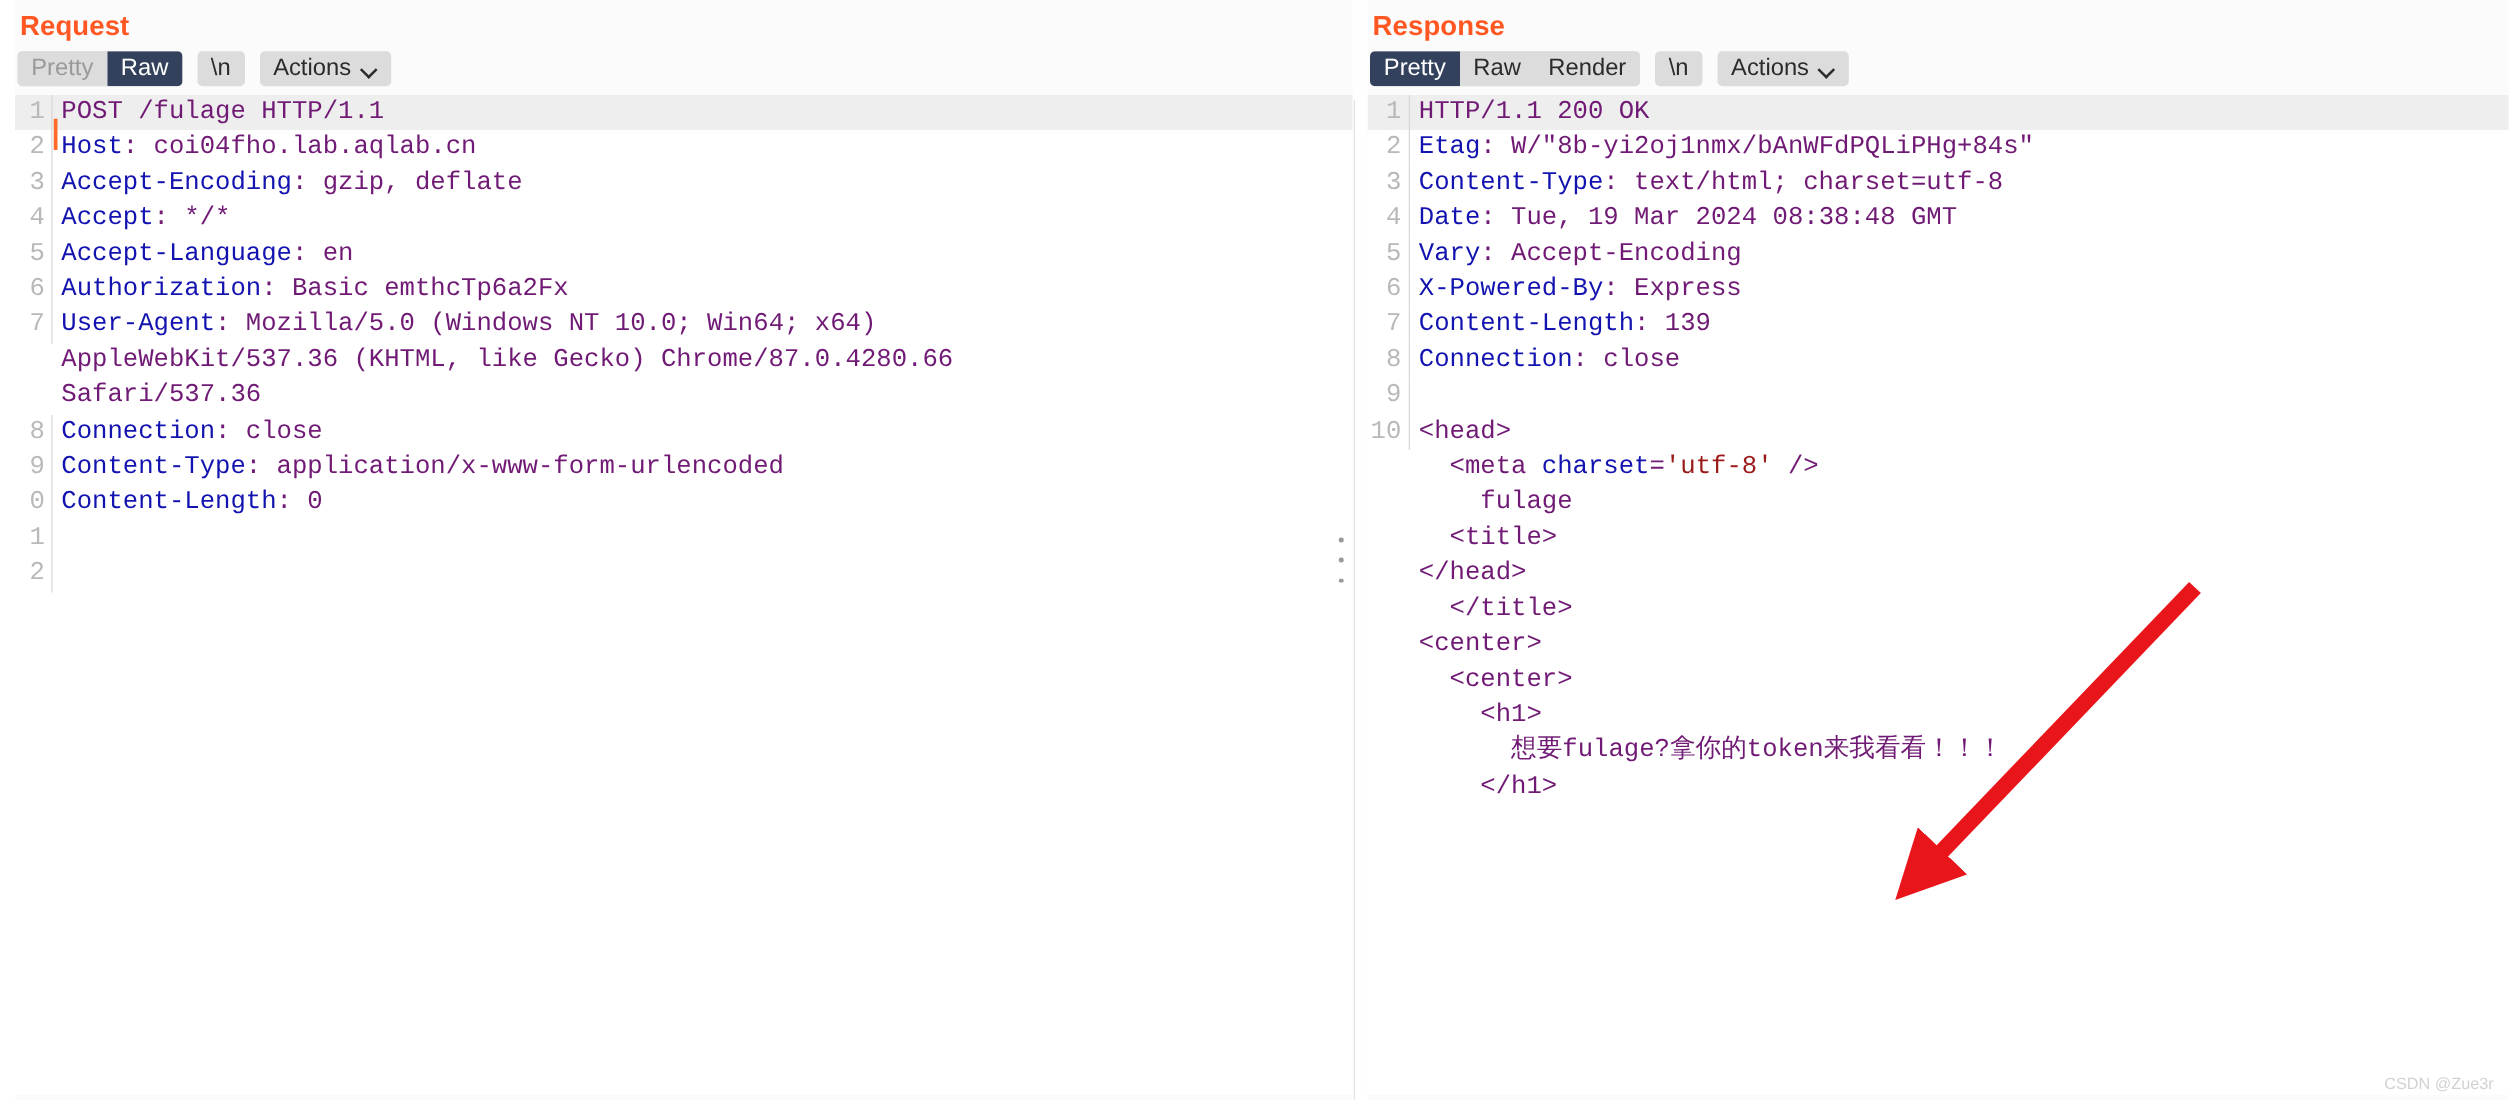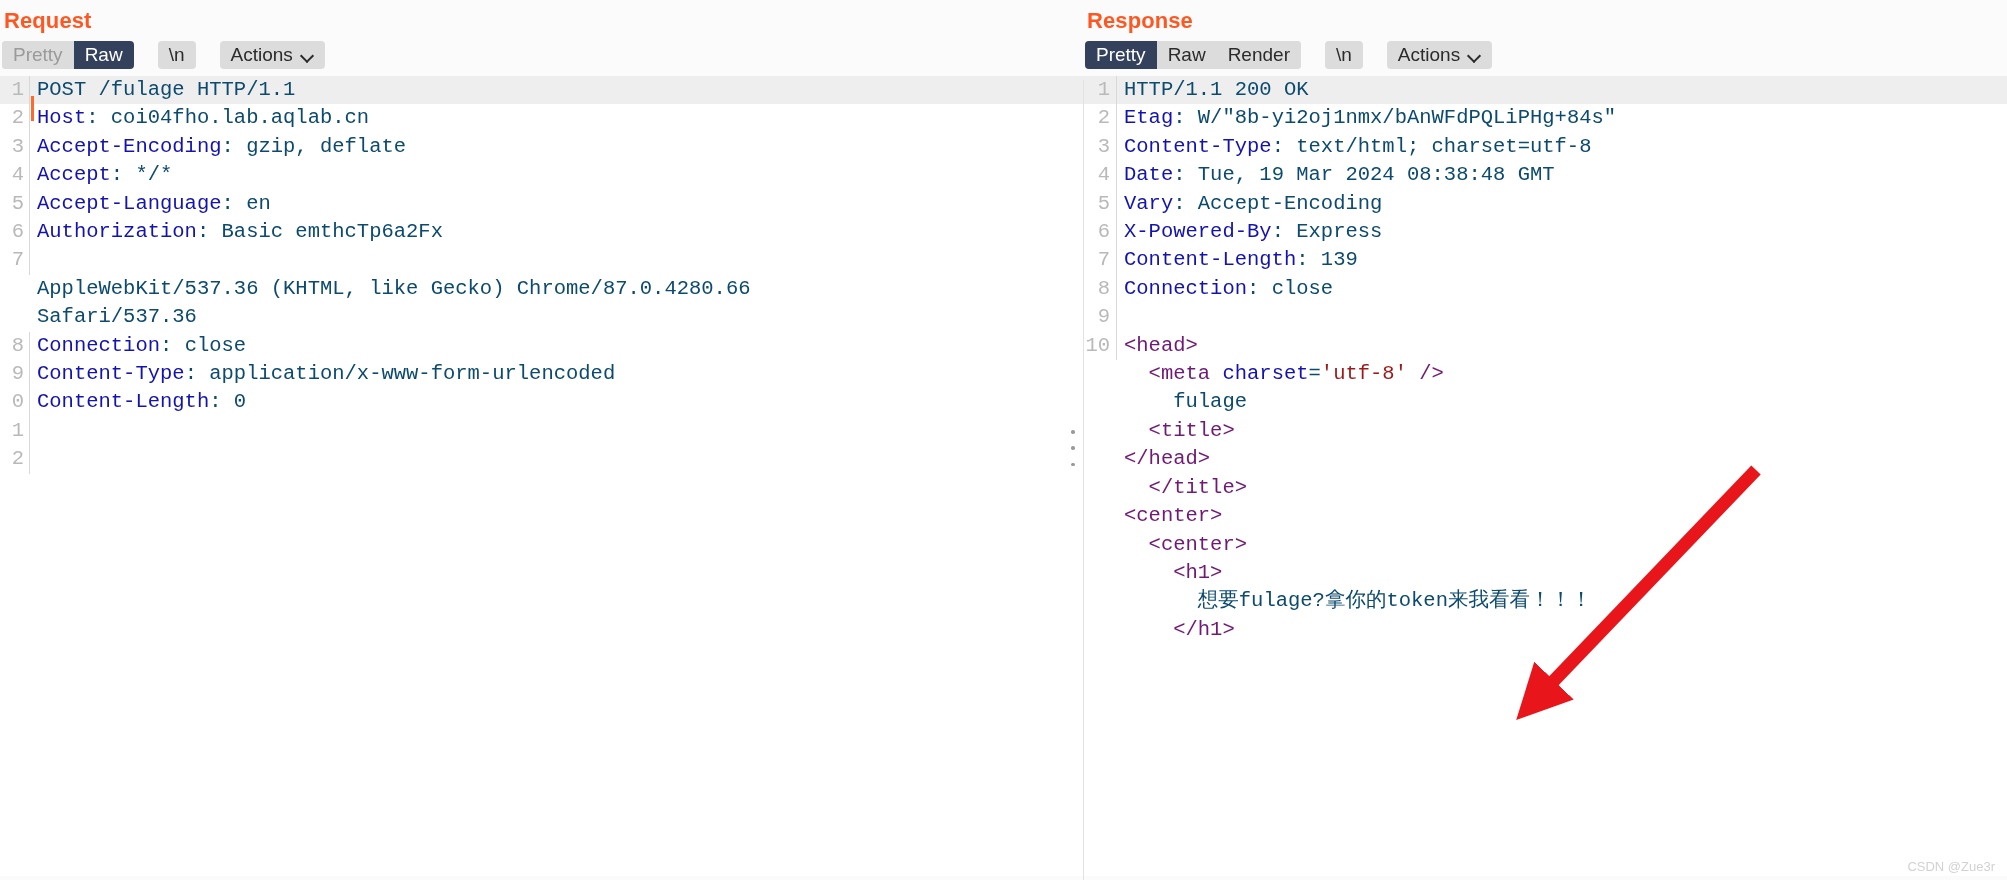--- a/index.html
+++ b/index.html
@@ -22,41 +22,42 @@
     position: relative;
   }
 
   
   .panel {
     position: relative;
     height: 880px;
     box-sizing: border-box;
     background: #fbfbfb;
     overflow: hidden;
+    margin-left: 12px;
   }
   .panel-request { width: 1083px; }
   .panel-response { width: 924px; }
 
   .panel-title {
     color: #ff5722;
     font-size: 22px;
     font-weight: bold;
     letter-spacing: 0.1px;
     padding: 6px 0 0 4px;
     height: 30px;
     line-height: 30px;
     user-select: none;
   }
   .panel-response .panel-title { padding-left: 4px; }
 
   
   .toolbar {
     display: flex;
     align-items: center;
-    gap: 24px;
+    gap: 12px;
     padding: 4px 0 6px 2px;
     height: 30px;
   }
   .seg {
     display: flex;
     background: #dcdcdc;
     border-radius: 4px;
     overflow: hidden;
     height: 28px;
   }
@@ -139,21 +140,21 @@
   .code-text {
     padding-left: 7px;
     color: #1a1a1a;
     white-space: pre;
     position: relative;
   }
   .hdr { color: #1313b0; }
   .tagname { color: #701a75; }
   .attr { color: #1313b0; text-align: center; }
   .attrval { color: #9b1b1b; }
-  .plain { color: #0c4a6e; }
+  .plain { color: #701a75; }
 
   
   .caret {
     display: inline-block;
     width: 0;
     position: relative;
   }
   .caret::after {
     content: "";
     position: absolute;
@@ -243,21 +244,21 @@
       </div>
     </div>
 
     <div class="editor" id="request-editor">
         <div class="code-row highlight"><div class="gutter">1</div><div class="code-text"><span class="caret"></span><span class="plain">POST /fulage HTTP/1.1</span></div></div>
         <div class="code-row"><div class="gutter">2</div><div class="code-text"><span class="hdr">Host</span><span class="plain">: coi04fho.lab.aqlab.cn</span></div></div>
         <div class="code-row"><div class="gutter">3</div><div class="code-text"><span class="hdr">Accept-Encoding</span><span class="plain">: gzip, deflate</span></div></div>
         <div class="code-row"><div class="gutter">4</div><div class="code-text"><span class="hdr">Accept</span><span class="plain">: */*</span></div></div>
         <div class="code-row"><div class="gutter">5</div><div class="code-text"><span class="hdr">Accept-Language</span><span class="plain">: en</span></div></div>
         <div class="code-row"><div class="gutter">6</div><div class="code-text"><span class="hdr">Authorization</span><span class="plain">: Basic emthcTp6a2Fx</span></div></div>
-        <div class="code-row"><div class="gutter">7</div></div>
+        <div class="code-row"><div class="gutter">7</div><div class="code-text"><span class="hdr">User-Agent</span><span class="plain">: Mozilla/5.0 (Windows NT 10.0; Win64; x64)</span></div></div>
         <div class="code-row"><div class="gutter cont"></div><div class="code-text"><span class="plain">AppleWebKit/537.36 (KHTML, like Gecko) Chrome/87.0.4280.66</span></div></div>
         <div class="code-row"><div class="gutter cont"></div><div class="code-text"><span class="plain">Safari/537.36</span></div></div>
         <div class="code-row"><div class="gutter">8</div><div class="code-text"><span class="hdr">Connection</span><span class="plain">: close</span></div></div>
         <div class="code-row"><div class="gutter">9</div><div class="code-text"><span class="hdr">Content-Type</span><span class="plain">: application/x-www-form-urlencoded</span></div></div>
         <div class="code-row"><div class="gutter">0</div><div class="code-text"><span class="hdr">Content-Length</span><span class="plain">: 0</span></div></div>
         <div class="code-row"><div class="gutter">1</div><div class="code-text"><span class="plain"></span></div></div>
         <div class="code-row"><div class="gutter">2</div><div class="code-text"><span class="plain"></span></div></div>
       </div>
   </div>
 

